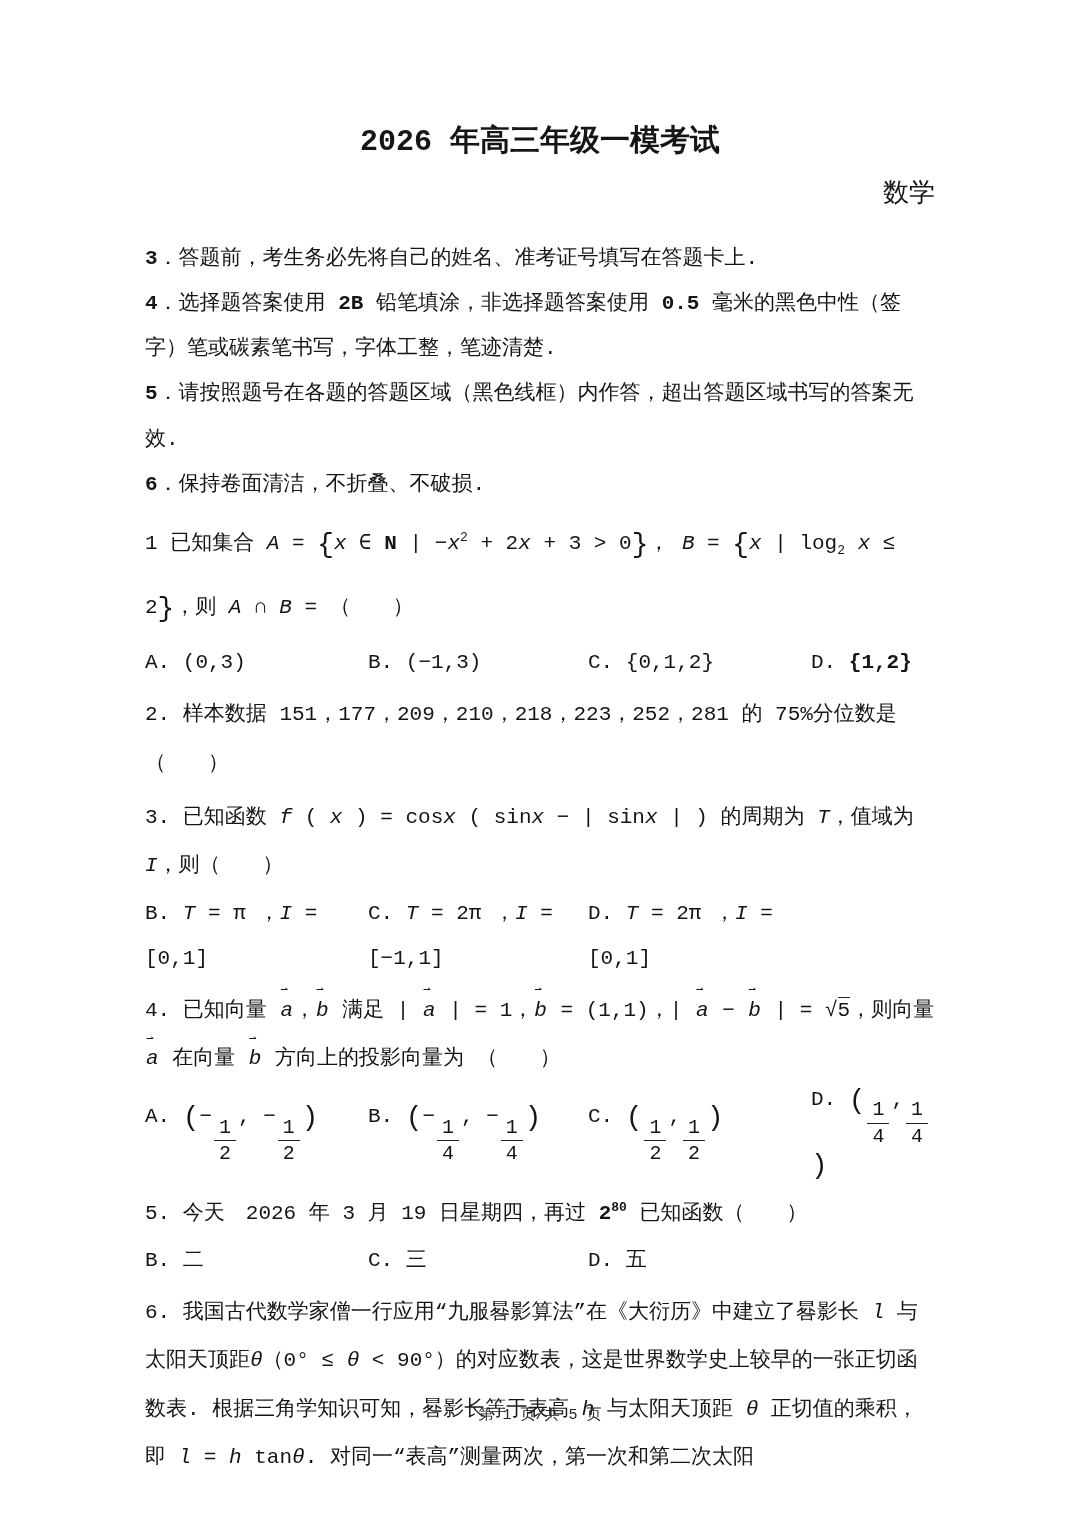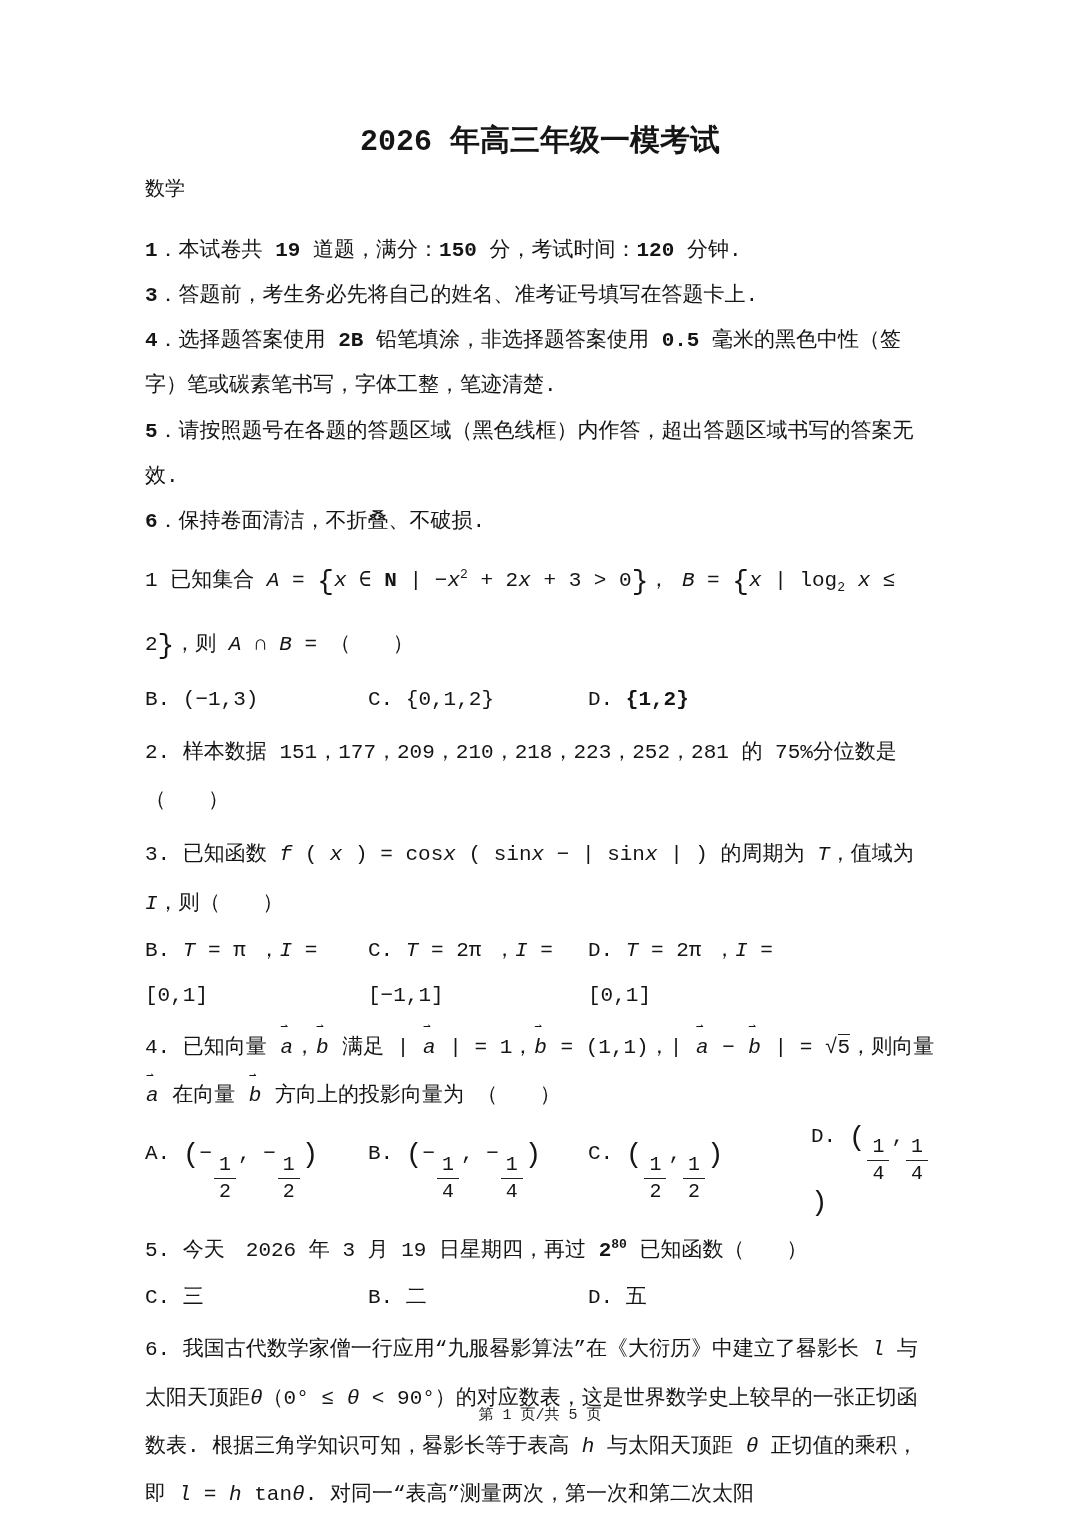--- a/index.html
+++ b/index.html
@@ -9,21 +9,21 @@
     margin:8px auto;
     background:#ffffff;
     box-sizing:border-box;
     padding:112px 95px 0 95px;
     font-family:Liberation Mono, monospace;
     font-size:21px;
     color:#151515;
     overflow:hidden;
   }
   .title{margin:0;text-align:center;font-size:30px;font-weight:700;}
-  .subject{margin:14px 0 26px;text-align:left;font-size:20px;font-weight:400;}
+  .subject{margin:14px 0 26px;text-align:right;font-size:26px;font-weight:400;}
   .line{line-height:2.15;}
   .stem{line-height:2.3;}
   .question{margin-top:6px;}
   .opts{
     display:grid;
     grid-template-columns:223px 220px 223px 1fr;
     line-height:2.15;
     align-items:center;
   }
   .opts.tall{line-height:1.25;min-height:74px;}
@@ -50,30 +50,30 @@
   }
 </style>
 </head>
 <body>
 
 <div class="page">
 
   <h1 class="title">2026 年高三年级一模考试</h1>
   <h2 class="subject">数学</h2>
 
-  <div class="line"><span class="b">1</span><span>．本试卷共 </span><span class="b">19</span><span> 道题，满分：</span><span class="b">150</span><span> 分，考试时间：</span><span class="b">120</span><span> 分钟.</span></div>
   <div class="line"><span class="b">3</span><span>．答题前，考生务必先将自己的姓名、准考证号填写在答题卡上.</span></div>
   <div class="line"><span class="b">4</span><span>．选择题答案使用 </span><span class="b">2B</span><span> 铅笔填涂，非选择题答案使用 </span><span class="b">0.5</span><span> 毫米的黑色中性（签字）笔或碳素笔书写，字体工整，笔迹清楚.</span></div>
   <div class="line"><span class="b">5</span><span>．请按照题号在各题的答题区域（黑色线框）内作答，超出答题区域书写的答案无效.</span></div>
   <div class="line"><span class="b">6</span><span>．保持卷面清洁，不折叠、不破损.</span></div>
 
 
   <div class="question">
     <div class="line stem"><span>1  已知集合 </span><span class="i">A</span><span> = </span><span class="big">{</span><span class="i">x</span><span> ∈ </span><span class="b">N</span><span> | −</span><span class="i">x</span><sup>2</sup><span> + 2</span><span class="i">x</span><span> + 3 &gt; 0</span><span class="big">}</span><span>，  </span><span class="i">B</span><span> = </span><span class="big">{</span><span class="i">x</span><span> | log</span><sub>2</sub><span> </span><span class="i">x</span><span> ≤ 2</span><span class="big">}</span><span>，则 </span><span class="i">A</span><span> ∩ </span><span class="i">B</span><span> = （　　）</span></div>
     <div class="opts">
+      <div class="opt"><span>A. (0,3)</span></div>
       <div class="opt"><span>B. (−1,3)</span></div>
       <div class="opt"><span>C. {0,1,2}</span></div>
       <div class="opt"><span>D. </span><span class="b">{1,2}</span></div>
     </div>
   </div>
 
   <div class="question">
     <div class="line stem">2. 样本数据 151，177，209，210，218，223，252，281 的 75%分位数是（　　）</div>
   </div>
 
@@ -116,22 +116,22 @@
           </span><span>,</span><span class="frac">
             <span class="fnum">1</span>
             <span class="fden">4</span>
           </span><span class="big">)</span></div>
     </div>
   </div>
 
   <div class="question">
     <div class="line stem"><span>5. 今天　2026 年 3 月 19 日星期四，再过 </span><span class="b">2</span><sup class="b">80</sup><span> 已知函数（　　）</span></div>
     <div class="opts">
+      <div class="opt">B. 二</div>
       <div class="opt">C. 三</div>
-      <div class="opt">B. 二</div>
       <div class="opt">D. 五</div>
     </div>
   </div>
 
   <div class="question">
     <div class="line stem"><span>6. 我国古代数学家僧一行应用“九服晷影算法”在《大衍历》中建立了晷影长 </span><span class="i">l</span><span> 与太阳天顶距</span><span class="i">θ</span><span>（0° ≤ </span><span class="i">θ</span><span> &lt; 90°）的对应数表，这是世界数学史上较早的一张正切函数表. 根据三角学知识可知，晷影长等于表高 </span><span class="i">h</span><span> 与太阳天顶距 </span><span class="i">θ</span><span> 正切值的乘积，即 </span><span class="i">l</span><span> = </span><span class="i">h</span><span> tan</span><span class="i">θ</span><span>. 对同一“表高”测量两次，第一次和第二次太阳</span></div>
   </div>
 
   <div class="footer">第 1 页/共 5 页</div>
 

